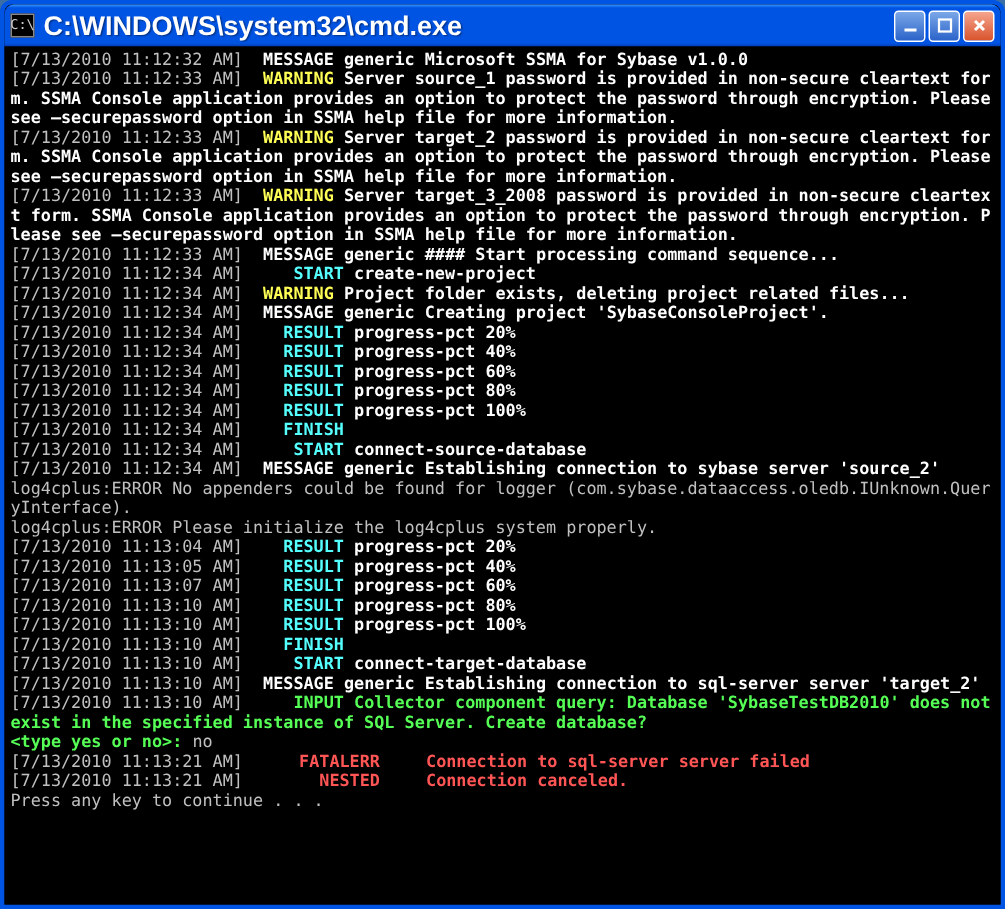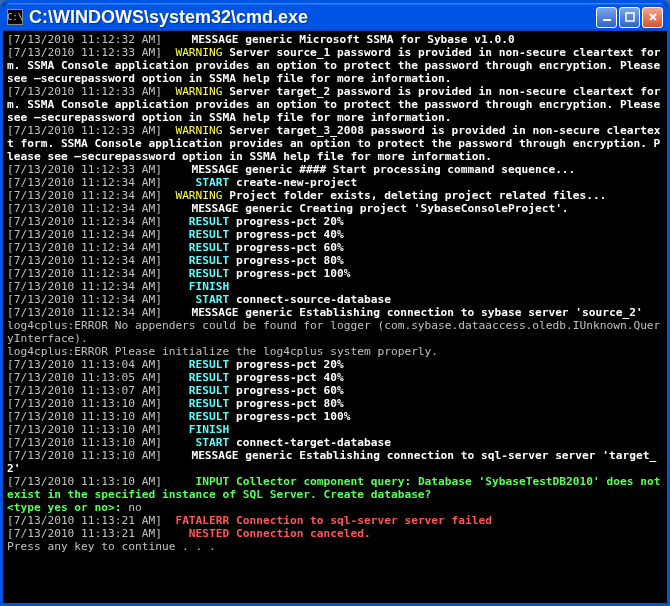--- a/index.html
+++ b/index.html
@@ -73,25 +73,25 @@
   font-size: 11.2px;
   line-height: 13px;
   padding: 2px 4px;
   overflow: hidden;
   white-space: pre-wrap;
   word-break: break-all;
   font-family: "Lucida Console", Monaco, monospace;
 }
 .row { display: block; }
 .ts { color: #c0c0c0; }
-.c-white { color: #ffffff; font-weight: bold; margin-left: 16px; }
-.c-yellow { color: #ffff55; font-weight: normal; }
+.c-white { color: #ffffff; font-weight: bold; }
+.c-yellow { color: #ffff55; font-weight: bold; }
 .c-cyan { color: #55ffff; font-weight: bold; }
 .c-green { color: #55ff55; font-weight: bold; }
-.c-red { color: #ff5555; font-weight: bold; }
+.c-red { color: #ff5555; font-weight: bold; margin-left: 24px; }
 .msg-b { color: #ffffff; font-weight: bold; text-align: right; }
 </style>
 </head>
 <body>
 
 <div class="window">
   <div class="titlebar">
     <div class="titlebar-icon">C:\</div>
     <div class="titlebar-text">C:\WINDOWS\system32\cmd.exe</div>
     <div class="titlebar-buttons">

